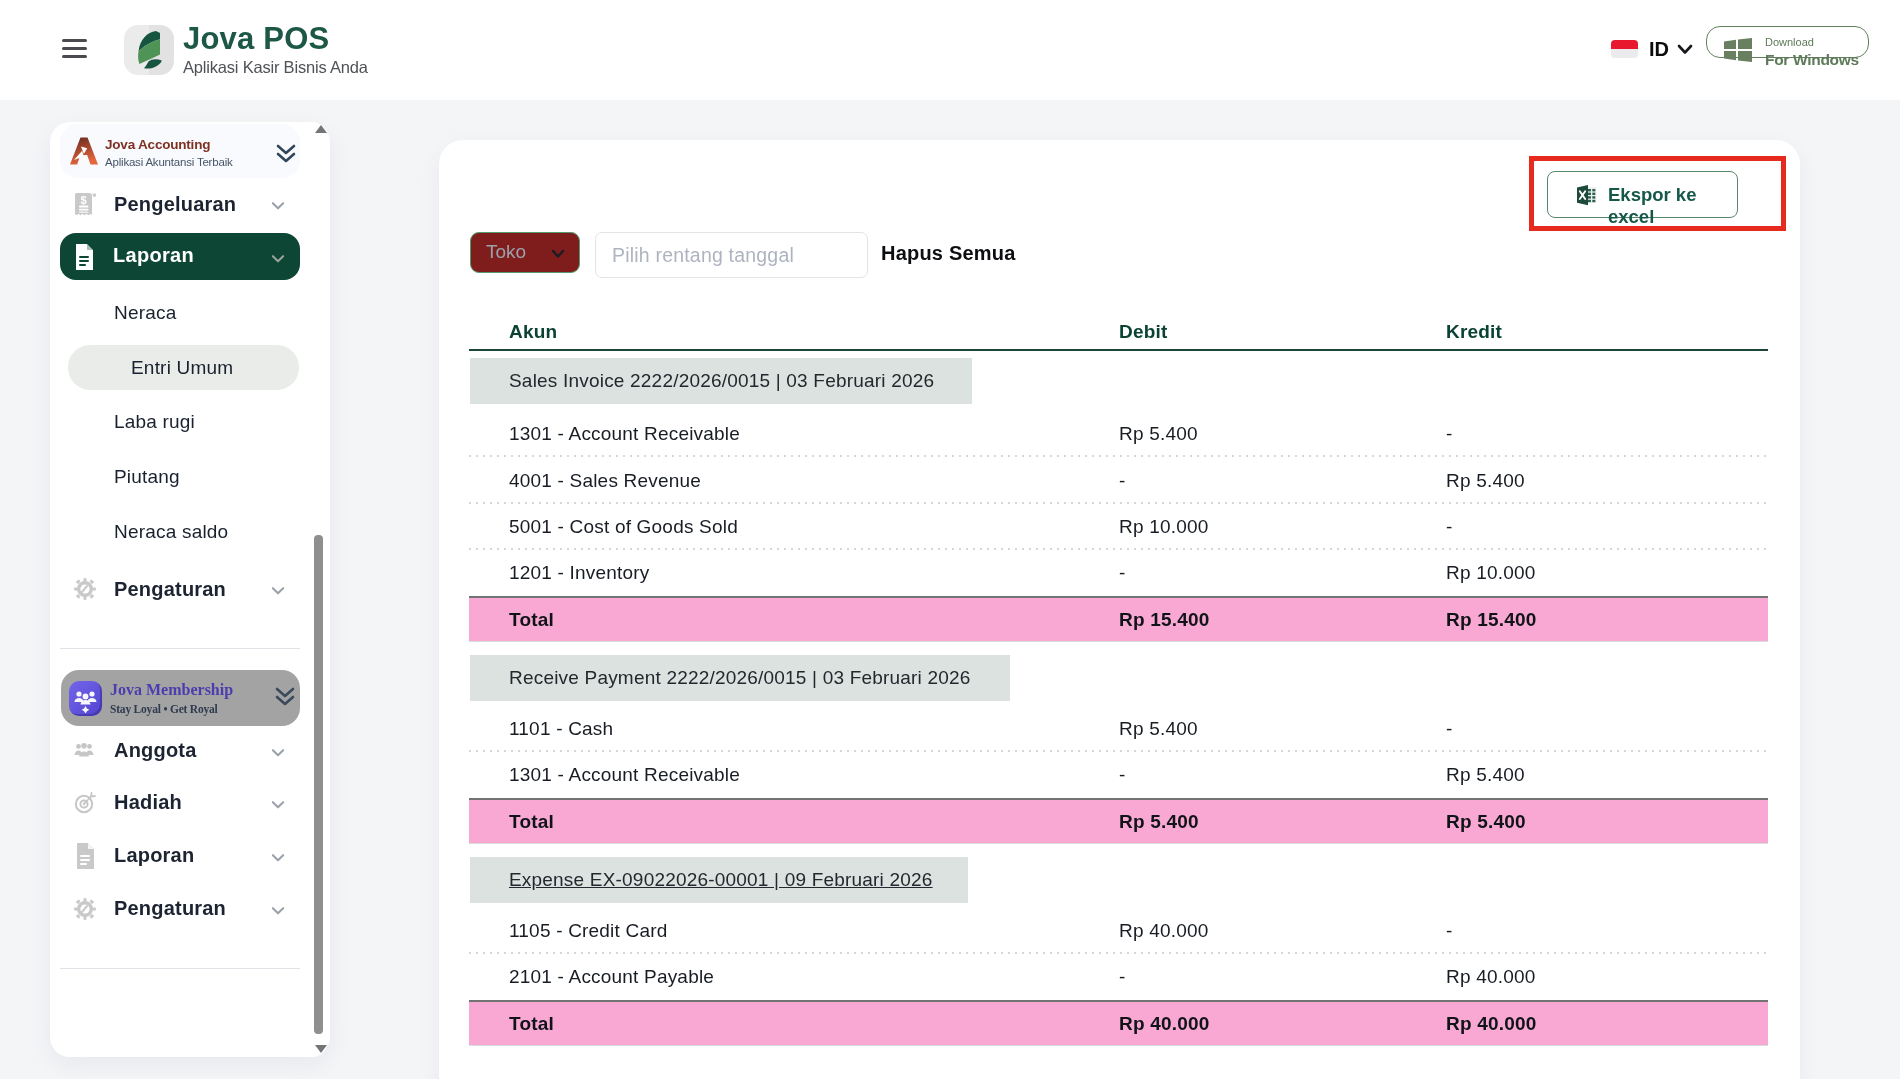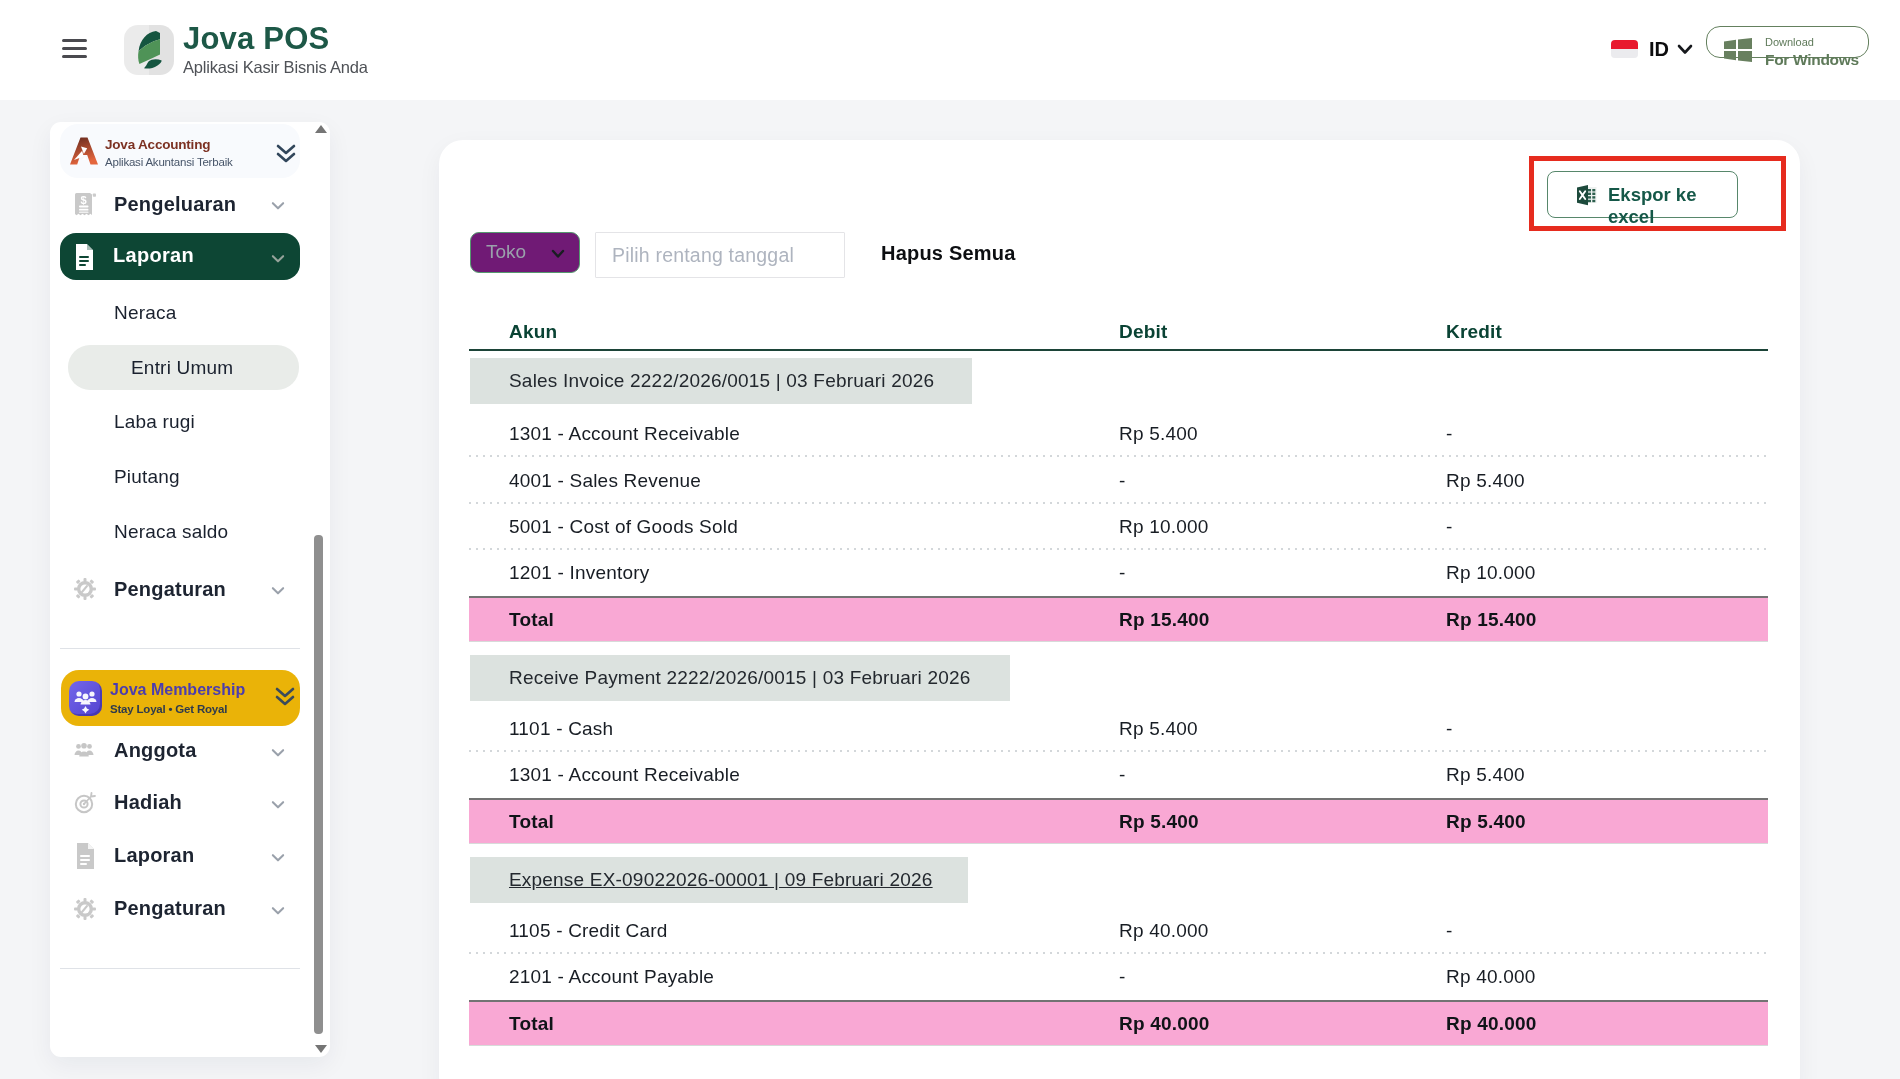--- a/index.html
+++ b/index.html
@@ -9,21 +9,21 @@
   .abs { position:absolute; }
   
   #header { position:absolute; left:0; top:0; width:1900px; height:100px; background:#ffffff; }
   .hbar { position:absolute; left:62px; width:25px; height:3px; background:#4a4a4f; border-radius:2px; }
   #logobox { position:absolute; left:124px; top:25px; width:50px; height:50px; border-radius:14px;
              background:linear-gradient(90deg,#ebebeb 0 50%,#e2e2e2 50% 100%); }
   #brand { position:absolute; left:183px; top:21px; font-size:31px; font-weight:800; color:#1d5847; letter-spacing:0.2px; }
   #brandsub { position:absolute; left:183px; top:58px; font-size:16.5px; color:#4f5257; letter-spacing:-0.2px; }
   
   #sidebar { position:absolute; left:50px; top:122px; width:280px; height:935px; background:#ffffff;
-             border-radius:11px; box-shadow:0 8px 24px rgba(25,40,60,.06); }
+             border-radius:20px; box-shadow:0 8px 24px rgba(25,40,60,.06); }
   .sideitem { position:absolute; left:64px; font-size:20px; font-weight:600; color:#1d2431; letter-spacing:0.2px; }
   .subitem { position:absolute; left:64px; font-size:19px; font-weight:500; color:#1a212e; letter-spacing:0.2px; }
   .chev { position:absolute; width:14px; height:14px; }
   
   #card { position:absolute; left:439px; top:140px; width:1361px; height:960px; background:#ffffff;
           border-radius:24px; box-shadow:0 8px 24px rgba(25,40,60,.05); }
   .secthead { position:absolute; left:470px; height:46px; background:#dce2df; display:flex; align-items:center;
               padding-left:39px; font-size:19px; font-weight:500; color:#23282e; letter-spacing:0.2px; }
   .row { position:absolute; left:469px; width:1299px; height:46px; }
   .c1 { position:absolute; left:40px; top:50%; transform:translateY(-50%); font-size:19px; font-weight:500; color:#181d24; letter-spacing:0.2px; }
@@ -146,21 +146,21 @@
       <circle cx="11" cy="11" r="4.6" fill="#ffffff"></circle>
       <path d="M8,14 L13,8" stroke="#c9c9c9" stroke-width="2" stroke-linecap="round"></path>
     </svg>
     <div class="sideitem" style="top:456px;">Pengaturan</div>
     <svg class="chev" style="left:221px; top:462px;" width="15" height="10" viewBox="0 0 15 10">
       <path d="M2,2 L7.5,7.5 L13,2" fill="none" stroke="#9aa1ab" stroke-width="2.2" stroke-linecap="round" stroke-linejoin="round"></path>
     </svg>
 
     <div class="abs" style="left:10px; top:526px; width:240px; height:1px; background:#dfe2e7;"></div>
 
-    <div class="abs" style="left:11px; top:548px; width:239px; height:56px; background:#eab308; border-radius:18px;">
+    <div class="abs" style="left:11px; top:548px; width:239px; height:56px; background:#a3a3a3; border-radius:18px;font-family:Liberation Serif, serif;">
       <div class="abs" style="left:8px; top:11px; width:33px; height:35px; border-radius:10px; background:linear-gradient(135deg,#7466ea,#5243cf); box-shadow:inset -2px -2px 0 rgba(40,30,120,.35);">
         <svg width="33" height="35" viewBox="0 0 33 35">
           <g fill="#ffffff" opacity="0.95">
             <circle cx="10" cy="13" r="2.6"></circle>
             <circle cx="23" cy="13" r="2.6"></circle>
             <circle cx="16.5" cy="15.5" r="2.9"></circle>
             <path d="M5.5,21 a4.5,4 0 0 1 9,0 Z"></path>
             <path d="M18.5,21 a4.5,4 0 0 1 9,0 Z"></path>
             <path d="M11.5,23.5 a5,4.4 0 0 1 10,0 Z"></path>
             <path d="M16.5,25 l1.4,2.4 l2.4,1.4 l-2.4,1.4 l-1.4,2.4 l-1.4,-2.4 l-2.4,-1.4 l2.4,-1.4 Z"></path>
@@ -260,27 +260,27 @@
           <rect x="17.3" y="12.2" width="3" height="2.4"></rect>
           <rect x="13" y="15.8" width="3" height="2.4"></rect>
           <rect x="17.3" y="15.8" width="3" height="2.4"></rect>
         </g>
         <path d="M2,3.6 L13,1 L13,21.3 L2,18.7 Z" fill="#1d4a3c"></path>
         <path d="M4.8,7.3 L10.2,15 M10.2,7.3 L4.8,15" stroke="#ffffff" stroke-width="1.9" stroke-linecap="round"></path>
       </svg>
       <div class="abs" style="left:60px; top:12px; font-size:18.5px; font-weight:600; color:#155848; letter-spacing:0;">Ekspor ke excel</div>
     </div>
 
-    <div class="abs" style="left:470px; top:232px; width:110px; height:41px; border:1.5px solid #55996f; border-radius:9px; background:#701a75;">
+    <div class="abs" style="left:470px; top:232px; width:110px; height:41px; border:1.5px solid #55996f; border-radius:9px; background:#7f1d1d;">
       <div class="abs" style="left:15px; top:8px; font-size:19px; color:#9aa1ab;">Toko</div>
       <svg class="abs" style="left:80px; top:16px;" width="14" height="10" viewBox="0 0 14 10">
         <path d="M2,2 L7,7.5 L12,2" fill="none" stroke="#1a1d22" stroke-width="2.4" stroke-linecap="round" stroke-linejoin="round"></path>
       </svg>
     </div>
-    <div class="abs" style="left:595px; top:232px; width:250px; height:46px; border:1px solid #e4e4e7; border-radius:1px; background:#fff;padding-left:45px;">
+    <div class="abs" style="left:595px; top:232px; width:273px; height:46px; border:1px solid #e4e4e7; border-radius:7px; background:#fff;padding-left:45px;">
       <div class="abs" style="left:16px; top:11px; font-size:19.5px; color:#aeb4bf; letter-spacing:0.2px;">Pilih rentang tanggal</div>
     </div>
     <div class="abs" style="left:881px; top:242px; font-size:20px; font-weight:700; color:#0c0e11; letter-spacing:0.2px;">Hapus Semua</div>
 
     <div class="abs" style="left:509px; top:321px; font-size:19px; font-weight:700; color:#0a4334; letter-spacing:0.2px;">Akun</div>
     <div class="abs" style="left:1119px; top:321px; font-size:19px; font-weight:700; color:#0a4334; letter-spacing:0.2px;">Debit</div>
     <div class="abs" style="left:1446px; top:321px; font-size:19px; font-weight:700; color:#0a4334; letter-spacing:0.2px;">Kredit</div>
     <div class="abs" style="left:469px; top:349px; width:1299px; height:2px; background:#1c4438;"></div>
 
     <div class="secthead" style="top:358px; width:502px;">Sales Invoice 2222/2026/0015 | 03 Februari 2026</div>

